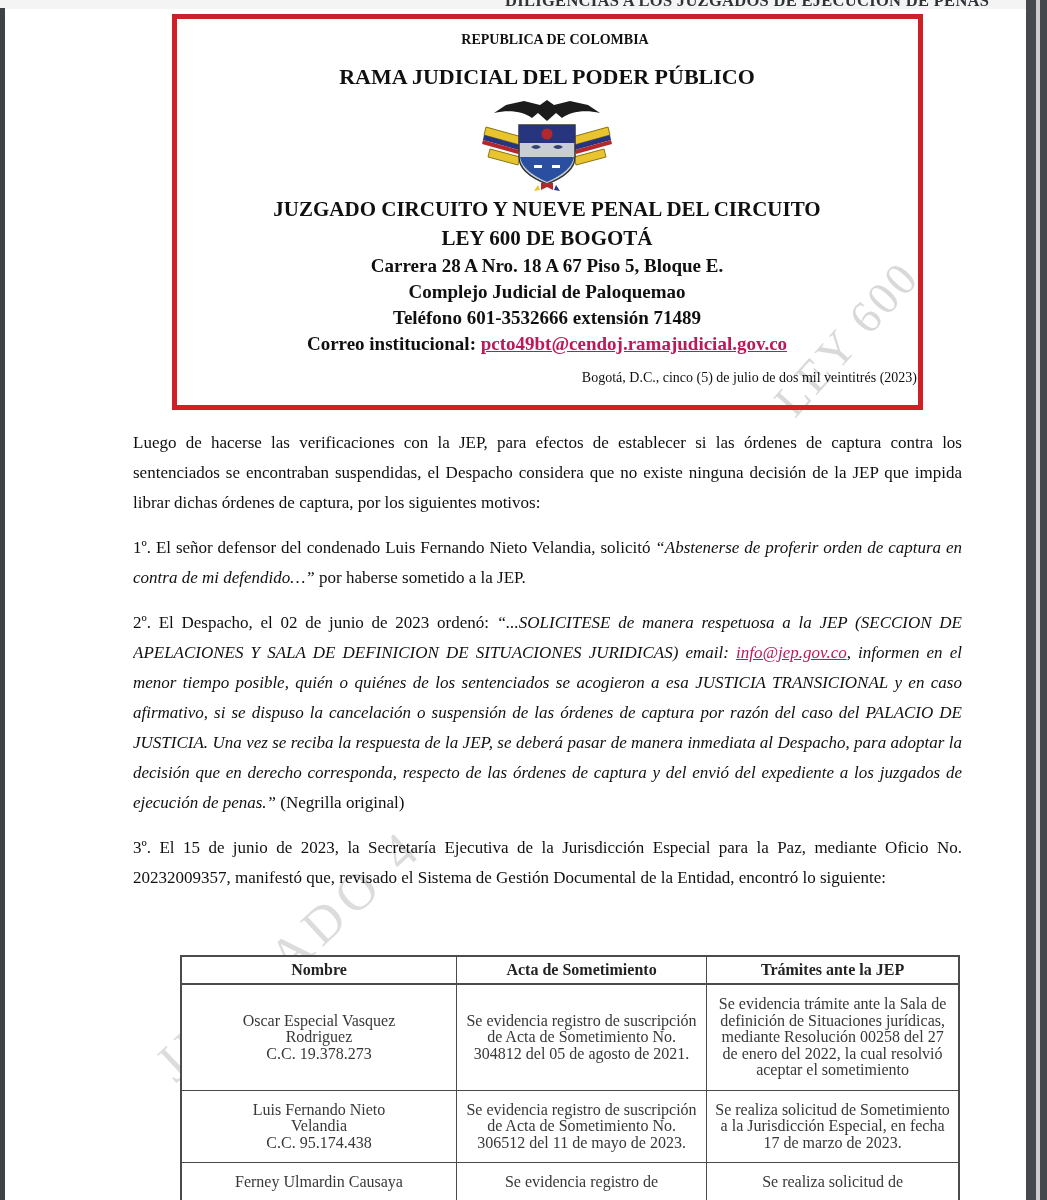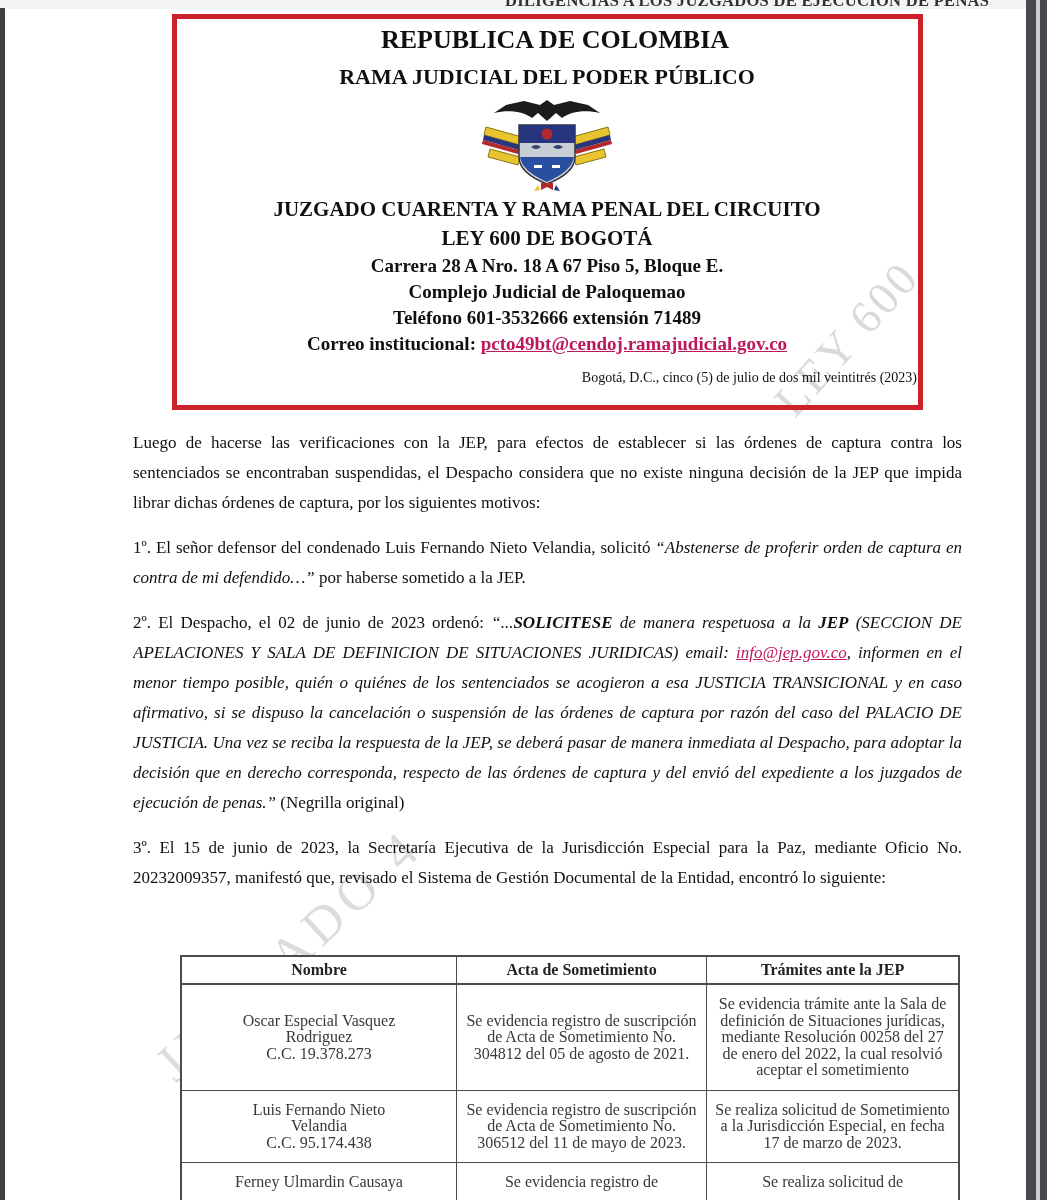--- a/index.html
+++ b/index.html
@@ -31,37 +31,37 @@
   
   .watermark {
     color:#d9d9d9; z-index:1; white-space:nowrap; font-weight:normal;
     font-family:"Liberation Serif",serif; user-select:none;
   }
   #wm-ley { left:752px; top:312px; font-size:46px; letter-spacing:3px; transform:rotate(-48deg); }
   #wm-juz { left:118px; top:925px; font-size:52px; letter-spacing:7px; transform:rotate(-43deg); color:#dcdcdc; }
 
   
   #letterhead { left:177px; top:26px; width:740px; text-align:center; z-index:2; }
-  #letterhead .lh1 { font-size:26px; font-weight:bold; line-height:28px;padding-left:16px; }
+  #letterhead .lh1 { font-size:14px; font-weight:bold; line-height:28px;padding-left:16px; }
   #letterhead .lh2 { font-size:22px; font-weight:bold; line-height:30px;margin-top:8px; }
   #crest { margin:5px auto 2px; display:block; }
   #letterhead .court { font-size:21px; font-weight:bold; line-height:29px; }
   #letterhead .addr  { font-size:19px; font-weight:bold; line-height:26px; }
   #letterhead .date-line { font-size:14px; font-weight:normal; margin-top:13px;text-align:right; }
   a.mail-link { color:#be185d; text-decoration:underline; }
   #letterhead a.mail-link { font-weight:bold; }
 
   
   #doc-body {
     left:133px; top:428px; width:829px; height:532px; overflow:hidden;
     font-size:17px; line-height:30px; text-align:justify; z-index:2;
   }
   #doc-body p { margin-bottom:15px; }
   .it { font-style:italic; }
-  .bit { font-style:italic; font-weight:bold; }
+  .bit { font-style:italic; font-weight:normal; }
   #jep-mail { font-style:italic; }
 
   
   #jep-table-wrap { left:180px; top:955px; z-index:2; }
   table#jep-table { border-collapse:collapse; width:780px; background:#fff; color:#38383a; }
   #jep-table th, #jep-table td { border:1px solid #4b4b4b; text-align:center; vertical-align:middle; }
   #jep-table th {
     font-size:16px; font-weight:bold; padding:4px 2px; color:#222;
     border-bottom:2px solid #4b4b4b;
   }
@@ -111,21 +111,21 @@
     <path d="M63 50 q5 -4 10 0 q-5 4 -10 0 Z" fill="#31406e"></path>
     <path d="M85 50 q5 -4 10 0 q-5 4 -10 0 Z" fill="#31406e"></path>
     <path d="M52 60 H106 Q104 74 79 85 Q54 74 52 60 Z" fill="#2b4fa0"></path>
     <path d="M66 68 h8 v3 h-8 Z M84 68 h8 v3 h-8 Z" fill="#ffffff"></path>
 
     <path d="M73 86 h12 v7 l-6 -3 l-6 3 Z" fill="#b3282d"></path>
     <path d="M70 88 l-4 6 l6 -1 Z" fill="#e8c42f"></path>
     <path d="M88 88 l4 6 l-6 -1 Z" fill="#27357e"></path>
   </svg>
 
-  <div class="court">JUZGADO CUARENTA Y RAMA PENAL DEL CIRCUITO</div>
+  <div class="court">JUZGADO CIRCUITO Y NUEVE PENAL DEL CIRCUITO</div>
   <div class="court">LEY 600 DE BOGOTÁ</div>
   <div class="addr">Carrera 28 A Nro. 18 A 67 Piso 5, Bloque E.</div>
   <div class="addr">Complejo Judicial de Paloquemao</div>
   <div class="addr">Teléfono 601-3532666 extensión 71489</div>
   <div class="addr"><span>Correo institucional: </span><a class="mail-link" href="#">pcto49bt@cendoj.ramajudicial.gov.co</a></div>
   <div class="date-line">Bogotá, D.C., cinco (5) de julio de dos mil veintitrés (2023)</div>
 </div>
 
 <div id="doc-body" class="abs">
   <p><span>Luego de hacerse las verificaciones con la JEP, para efectos de establecer si las órdenes de captura contra los sentenciados se encontraban suspendidas, el Despacho considera que no existe ninguna decisión de la JEP que impida librar dichas órdenes de captura, por los siguientes motivos:</span></p>

